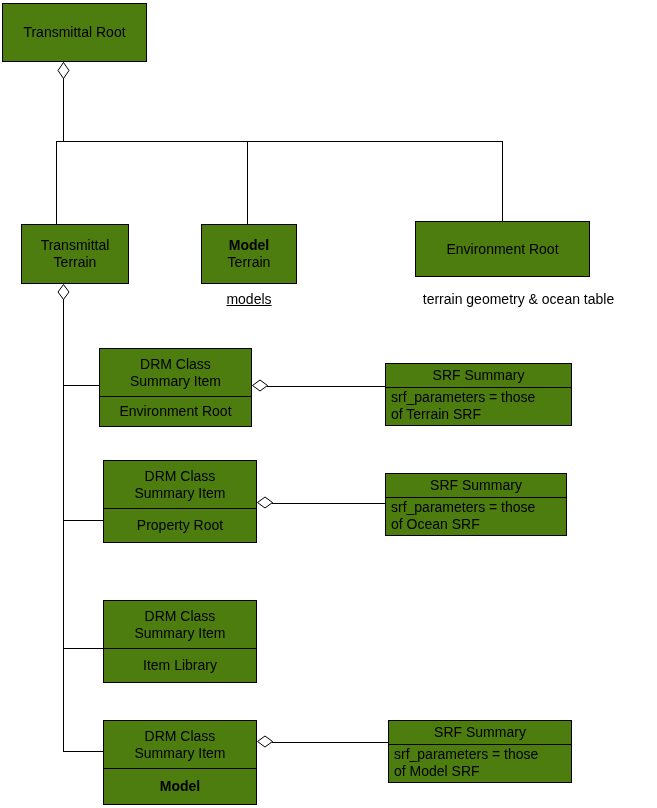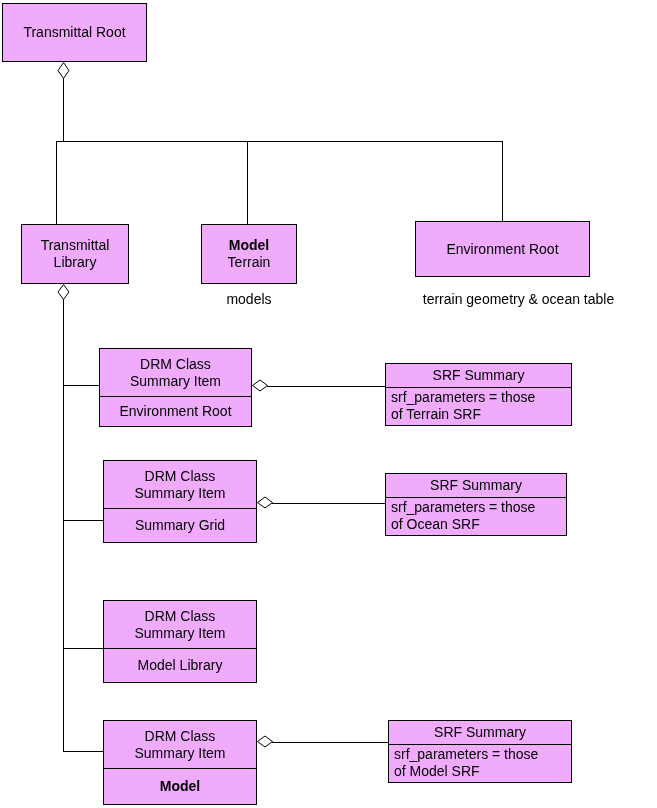--- a/index.html
+++ b/index.html
@@ -17,21 +17,21 @@
     width: 657px;
     height: 808px;
     background: #ffffff;
     overflow: hidden;
   }
   
   .node {
     position: absolute;
     box-sizing: border-box;
     border: 1px solid #000000;
-    background: #f0abfc;
+    background: #4d7c0f;
     display: flex;
     flex-direction: column;
   }
   .node .cell {
     box-sizing: border-box;
     display: flex;
     align-items: center;
     justify-content: center;
     text-align: center;
     font-size: 14px;
@@ -99,30 +99,30 @@
   <div class="line-h" style="left:56px; top:141px; width:447px;"></div>
 
   <div class="line-v" style="left:56px; top:141px; height:84px;"></div>
 
   <div class="line-v" style="left:247px; top:141px; height:84px;"></div>
 
   <div class="line-v" style="left:502px; top:141px; height:80px;"></div>
 
   <div class="node" style="left:21px; top:224px; width:108px; height:60px;">
     <div class="cell" style="height:100%;">Transmittal
-Library</div>
+Terrain</div>
   </div>
 
   <div class="node" style="left:201px; top:224px; width:96px; height:60px;">
     <div class="cell mixed" style="height:100%; flex-direction:column; justify-content:center;">
       <b>Model</b>
       <span>Terrain</span>
     </div>
   </div>
-  <div class="caption" style="left:201px; top:291px; width:96px;">models</div>
+  <div class="caption" style="left:201px; top:291px; width:96px;text-decoration:underline;">models</div>
 
   <div class="node" style="left:415px; top:221px; width:175px; height:56px;">
     <div class="cell" style="height:100%;">Environment Root</div>
   </div>
   <div class="caption" style="left:396px; top:291px; width:245px;">terrain geometry &amp; ocean table</div>
 
   <div class="diamond" style="left:57px; top:284px; width:13px; height:16px;">
     <svg width="13" height="16" viewBox="0 0 13 16">
       <polygon points="6.5,0.5 12,8 6.5,15.5 1,8" fill="#ffffff" stroke="#000000" stroke-width="1"></polygon>
     </svg>
@@ -145,39 +145,39 @@
   <div class="node" style="left:385px; top:363px; width:187px; height:63px;">
     <div class="cell" style="height:23px;">SRF Summary</div>
     <div class="cell divider-top left-align" style="height:39px;">srf_parameters = those
 of Terrain SRF</div>
   </div>
 
   <div class="line-h" style="left:63px; top:520px; width:41px;"></div>
   <div class="node" style="left:103px; top:460px; width:154px; height:83px;">
     <div class="cell" style="height:48px;">DRM Class
 Summary Item</div>
-    <div class="cell divider-top" style="height:34px;">Summary Grid</div>
+    <div class="cell divider-top" style="height:34px;">Property Root</div>
   </div>
   <div class="diamond" style="left:257px; top:496px; width:16px; height:13px;">
     <svg width="16" height="13" viewBox="0 0 16 13">
       <polygon points="0.5,6.5 8,1 15.5,6.5 8,12" fill="#ffffff" stroke="#000000" stroke-width="1"></polygon>
     </svg>
   </div>
   <div class="line-h" style="left:272px; top:503px; width:114px;"></div>
   <div class="node" style="left:385px; top:473px; width:182px; height:63px;">
     <div class="cell" style="height:23px;">SRF Summary</div>
     <div class="cell divider-top left-align" style="height:39px;">srf_parameters = those
 of Ocean SRF</div>
   </div>
 
   <div class="line-h" style="left:63px; top:648px; width:41px;"></div>
   <div class="node" style="left:103px; top:600px; width:154px; height:83px;">
     <div class="cell" style="height:48px;">DRM Class
 Summary Item</div>
-    <div class="cell divider-top" style="height:34px;">Model Library</div>
+    <div class="cell divider-top" style="height:34px;">Item Library</div>
   </div>
 
   <div class="line-h" style="left:63px; top:751px; width:41px;"></div>
   <div class="node" style="left:103px; top:720px; width:154px; height:85px;">
     <div class="cell" style="height:48px;">DRM Class
 Summary Item</div>
     <div class="cell divider-top bold" style="height:36px;">Model</div>
   </div>
   <div class="diamond" style="left:257px; top:735px; width:16px; height:13px;">
     <svg width="16" height="13" viewBox="0 0 16 13">

